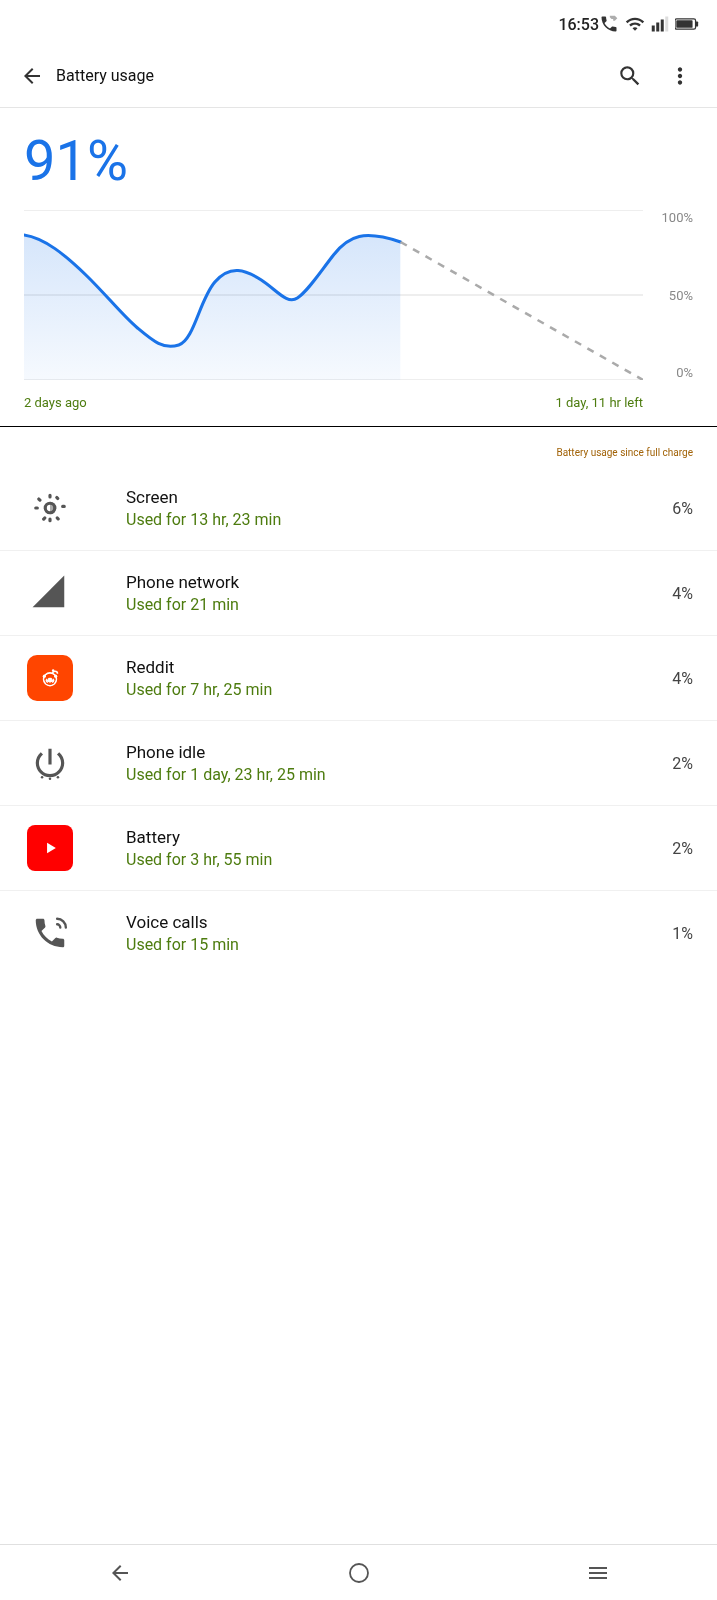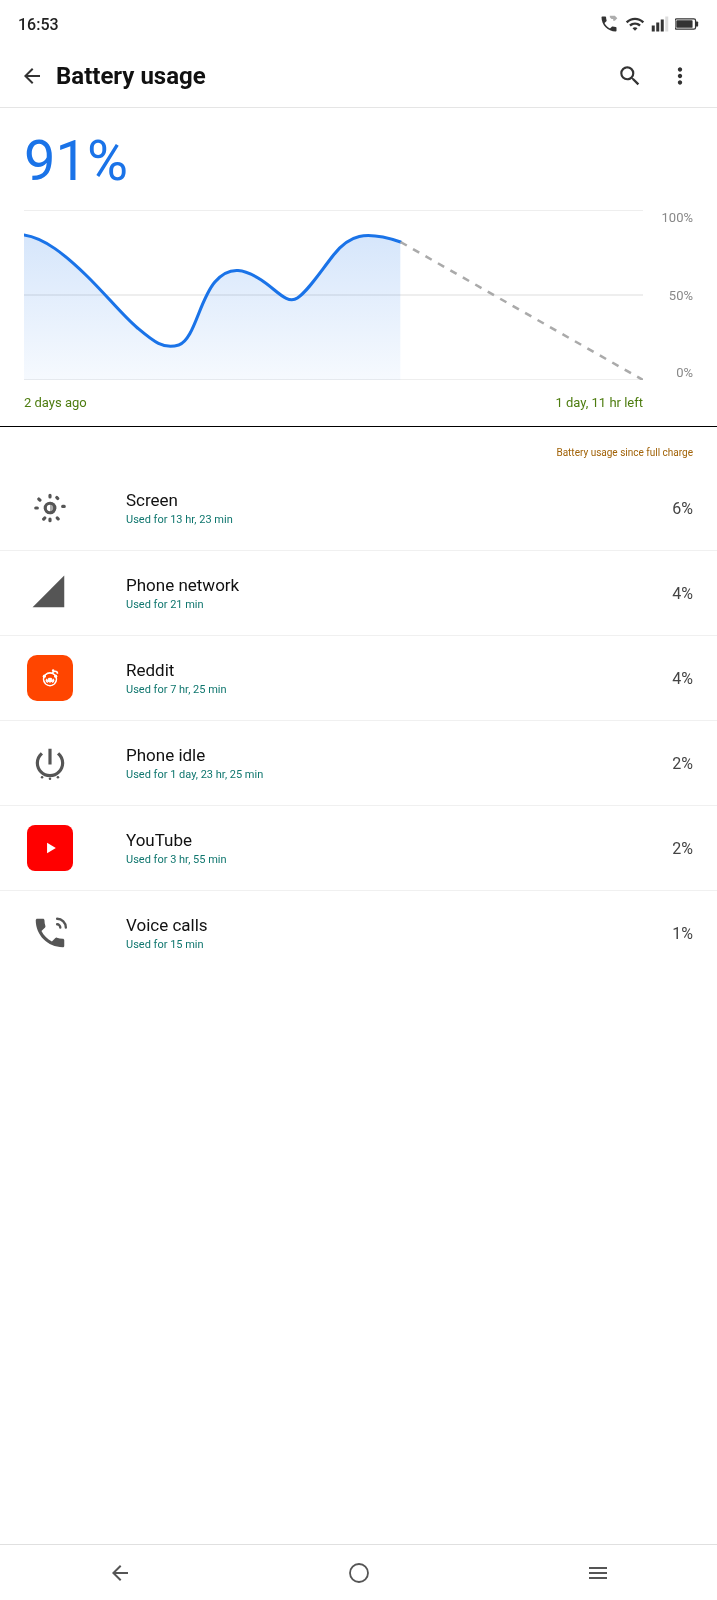--- a/index.html
+++ b/index.html
@@ -9,21 +9,21 @@
       min-height: 1600px;
       background: #fff;
       font-family: 'Roboto', Arial, sans-serif;
       color: #222;
       overflow-x: hidden;
     }
 
     
     .status-bar {
       display: flex;
-      justify-content: space-between;
+      justify-content: flex-end;
       align-items: center;
       padding: 10px 18px 6px 18px;
       height: 44px;
     }
     .status-time {
       font-size: 16px;
       font-weight: 500;
     }
     .status-icons {
       display: flex;
@@ -45,22 +45,22 @@
     .header-back {
       padding: 8px 12px;
       cursor: pointer;
       font-size: 24px;
       color: #333;
       display: flex;
       align-items: center;
     }
     .header-title {
       flex: 1;
-      font-size: 24px;
-      font-weight: 700;
+      font-size: 16px;
+      font-weight: 400;
       color: #111;
     }
     .header-action {
       padding: 8px 12px;
       cursor: pointer;
       font-size: 22px;
       color: #333;
       display: flex;
       align-items: center;
     }
@@ -150,22 +150,22 @@
     .item-text {
       flex: 1;
     }
     .item-name {
       font-size: 17px;
       color: #111;
       font-weight: 400;
       margin-bottom: 3px;
     }
     .item-usage {
-      font-size: 11px;
-      color: #0f766e;
+      font-size: 16px;
+      color: #4d7c0f;
     }
     .item-percent {
       font-size: 16px;
       color: #444;
       font-weight: 400;
     }
 
     
     .reddit-icon {
       background: #ff4500;
@@ -379,21 +379,21 @@
 
   <div class="list-item">
     <div class="item-icon">
       <div class="youtube-icon">
         <svg width="28" height="28" viewBox="0 0 24 24">
           <polygon points="9.5,7.5 9.5,16.5 17,12" fill="white"></polygon>
         </svg>
       </div>
     </div>
     <div class="item-text">
-      <div class="item-name">YouTube</div>
+      <div class="item-name">Battery</div>
       <div class="item-usage">Used for 3 hr, 55 min</div>
     </div>
     <div class="item-percent">2%</div>
   </div>
 
   <div class="list-item">
     <div class="item-icon">
       <svg width="38" height="38" viewBox="0 0 24 24" fill="#555">
         <path d="M6.6 10.8c1.4 2.8 3.8 5.1 6.6 6.6l2.2-2.2c.3-.3.7-.4 1-.2 1.1.4 2.3.6 3.6.6.6 0 1 .4 1 1V20c0 .6-.4 1-1 1-9.4 0-17-7.6-17-17 0-.6.4-1 1-1h3.5c.6 0 1 .4 1 1 0 1.3.2 2.5.6 3.6.1.3 0 .7-.2 1L6.6 10.8z"></path>
 

